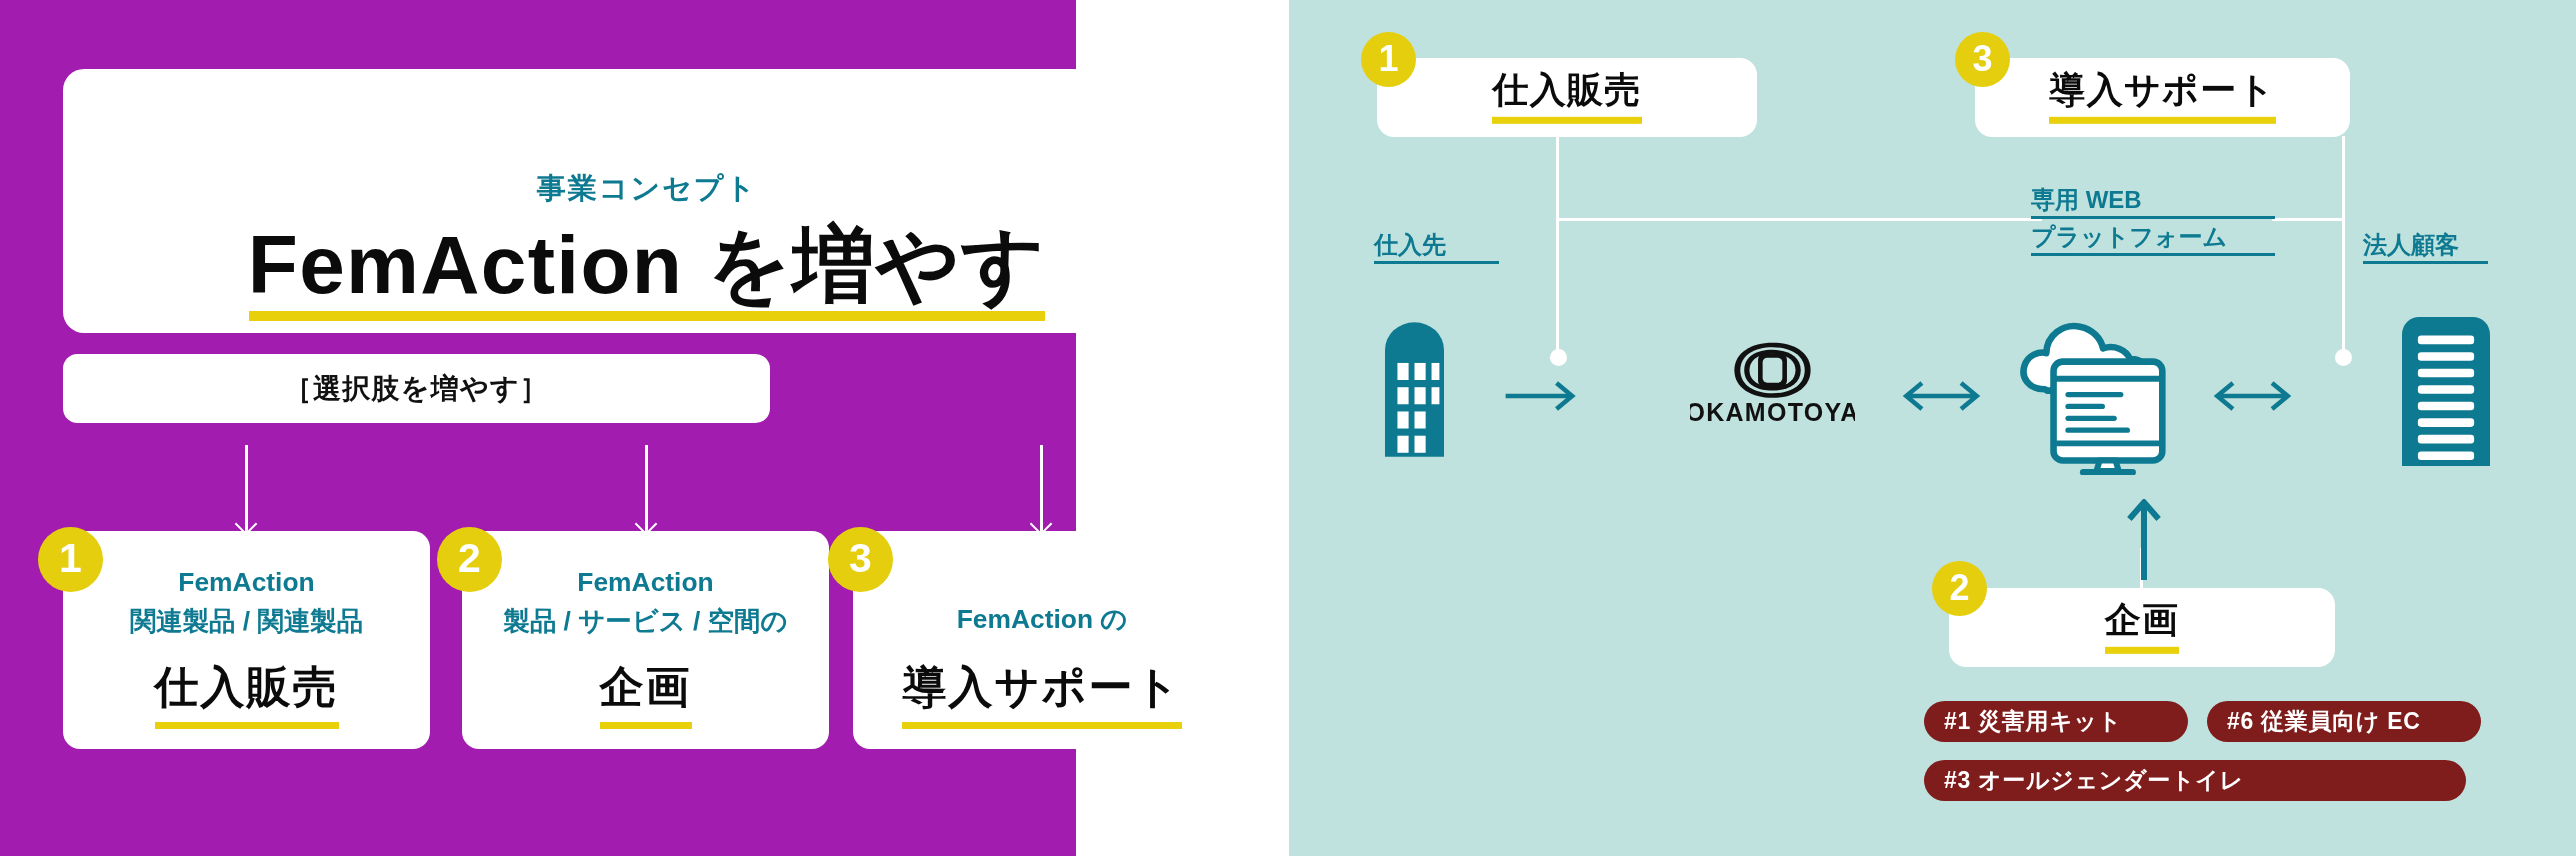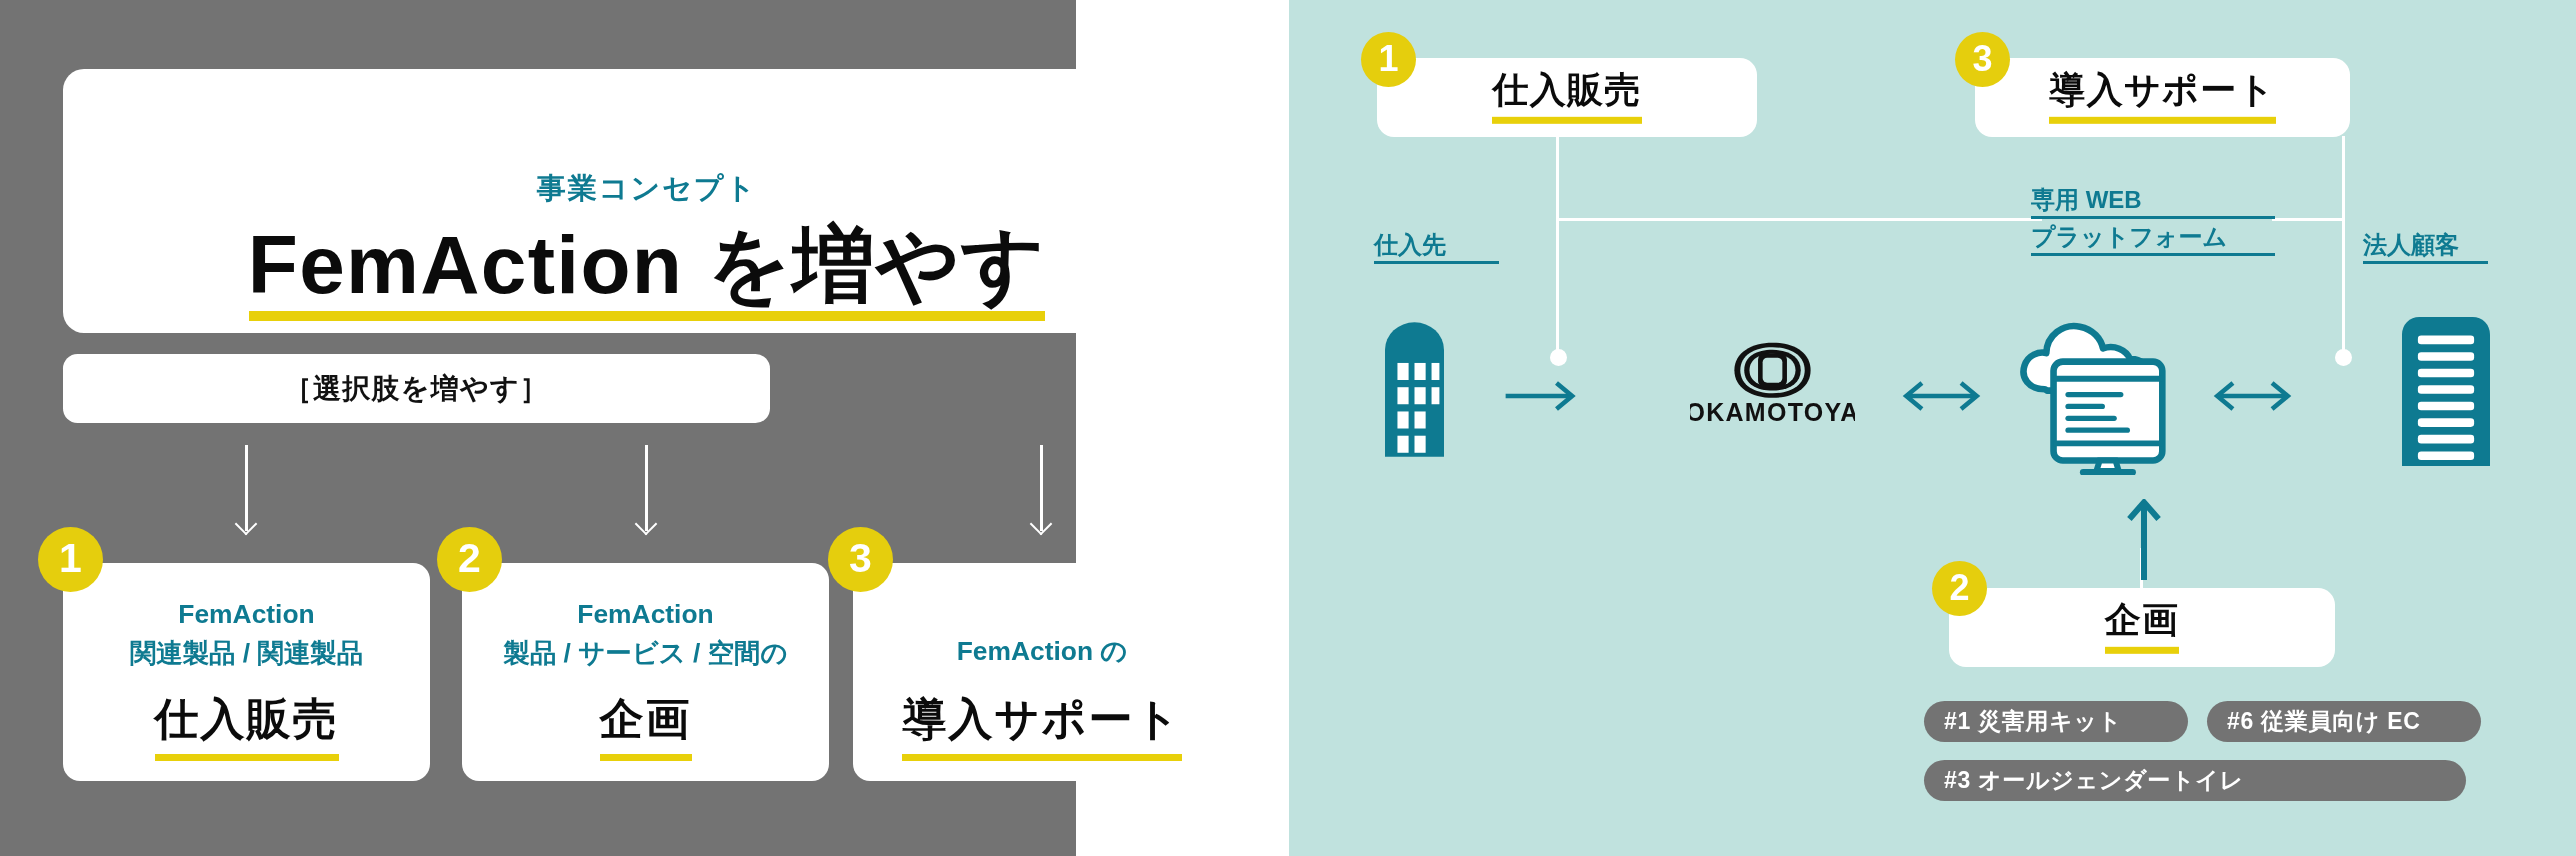--- a/index.html
+++ b/index.html
@@ -5,21 +5,21 @@
 <style>
   html,body{margin:0;padding:0;background:#ffffff;}
   body{
     font-family:"Liberation Sans","DejaVu Sans",sans-serif;
     width:2576px;height:857px;overflow:hidden;
   }
   #stage{position:relative;width:2576px;height:857px;}
 
   
   .panel{position:absolute;top:0;height:857px;}
-  #left-panel{left:0;width:1076px;background:#737373;}
+  #left-panel{left:0;width:1076px;background:#a21caf;}
   #right-panel{left:1289px;width:1287px;background:#C0E2DE;}
 
   
   .card{position:absolute;background:#ffffff;border-radius:20px;}
 
   
   #hero-card{left:63px;top:69px;width:1168px;height:264px;border-radius:21px;}
   #hero-eyebrow{
     position:absolute;left:0;right:0;top:100px;text-align:center;
     color:#0E7A91;font-size:29px;font-weight:bold;letter-spacing:2px;
@@ -44,21 +44,21 @@
 
   
   .down-arrow{position:absolute;width:2.6px;background:#ffffff;}
   .down-arrow::after{
     content:"";position:absolute;left:50%;bottom:-0.7px;
     width:14px;height:14px;border-right:2.6px solid #ffffff;border-bottom:2.6px solid #ffffff;
     transform:translateX(-50%) rotate(45deg);transform-origin:center;
   }
 
   
-  .num-card{position:absolute;background:#fff;border-radius:17px;top:563px;height:218px;}
+  .num-card{position:absolute;background:#fff;border-radius:17px;top:531px;height:218px;}
   #num-card-1{left:63px;width:367px;}
   #num-card-2{left:462px;width:367px;}
   #num-card-3{left:853px;width:378px;}
 
   .num-badge{
     position:absolute;width:65px;height:65px;border-radius:50%;
     background:#E5CE0D;color:#ffffff;font-size:41px;font-weight:bold;
     display:flex;align-items:center;justify-content:center;z-index:5;
     line-height:1;padding-bottom:2.6px;box-sizing:border-box;
   }
@@ -115,21 +115,21 @@
   .tlabel .tl-line{display:block;position:relative;padding-bottom:6.6px;margin-bottom:6.6px;}
   .tlabel .tl-line::after{
     content:"";position:absolute;left:0;right:0;bottom:0;height:2.6px;background:#0E7A91;
   }
 
   
   .icon{position:absolute;}
 
   
   .pill{
-    position:absolute;background:#737373;color:#ffffff;border-radius:22.5px;
+    position:absolute;background:#7f1d1d;color:#ffffff;border-radius:22.5px;
     font-size:23px;font-weight:bold;display:flex;align-items:center;
     justify-content:flex-start;padding-left:20px;box-sizing:border-box;letter-spacing:0.7px;
   }
   #pill-1{left:1924px;top:701px;width:264px;height:41px;}
   #pill-2{left:2207px;top:701px;width:274px;height:41px;}
   #pill-3{left:1924px;top:760px;width:542px;height:41px;}
 </style>
 </head>
 <body>
 

